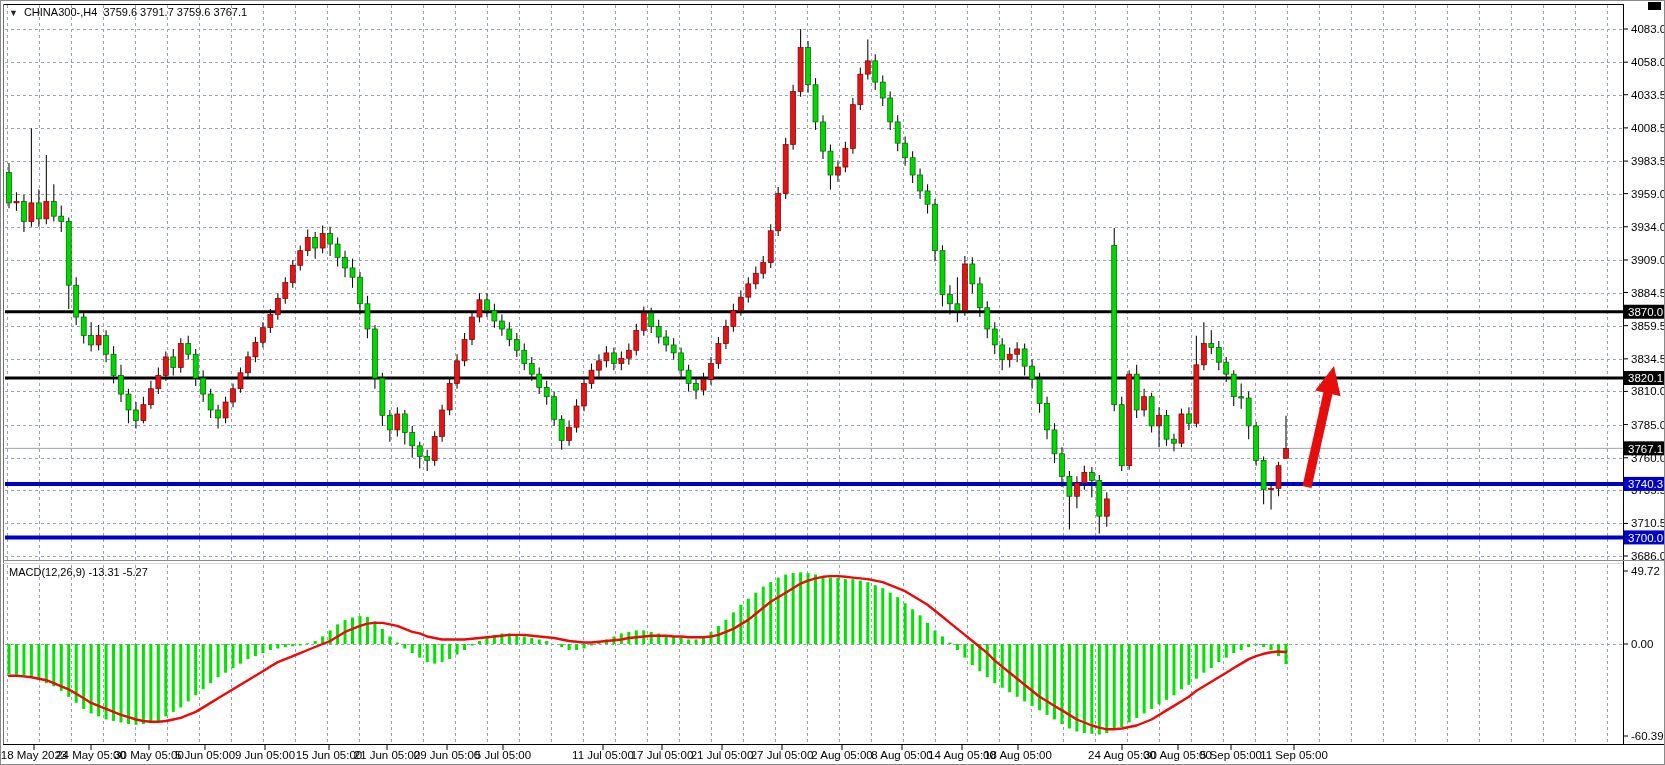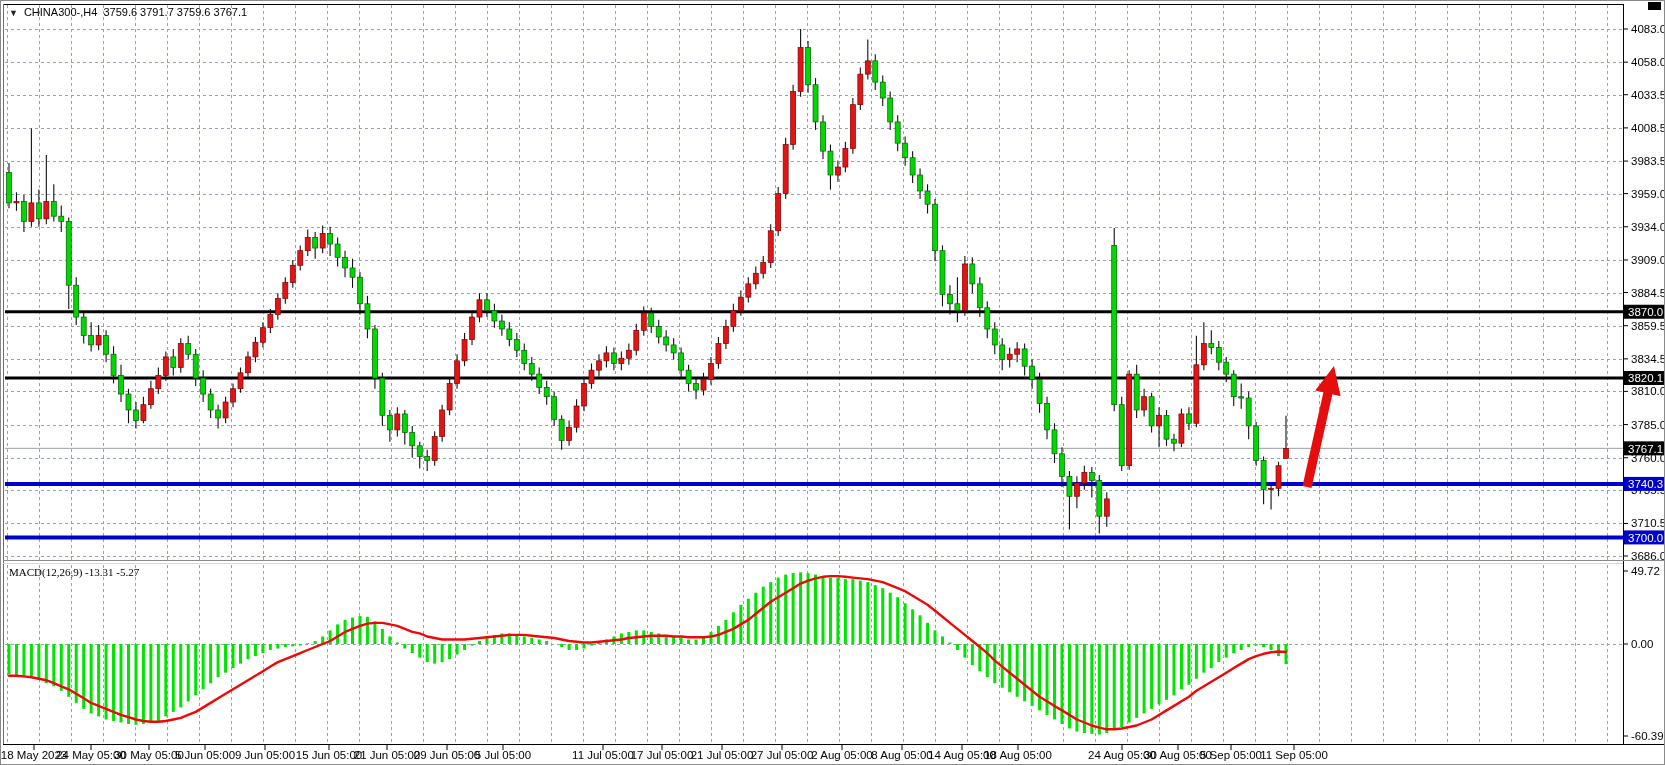--- a/index.html
+++ b/index.html
@@ -3,21 +3,21 @@
 <meta charset="utf-8">
 <style>
   html,body{margin:0;padding:0;background:#f0f0f0;}
   #window{position:relative;width:1665px;height:765px;background:#ffffff;
     font-family:"Liberation Sans","DejaVu Sans",sans-serif;overflow:hidden;
     border:1px solid #8a8a8a;box-sizing:border-box;}
   #chart-svg{position:absolute;left:0;top:0;}
   .overlay{position:absolute;font-size:11px;color:#000;white-space:nowrap;text-align:center;}
   #titlebar{left:8px;top:5px;}
   #titlebar .dd{font-size:9px;margin-right:6px;color:#222;}
-  #macd-label{left:8px;top:565px;font-family:Liberation Serif, serif;}
+  #macd-label{left:8px;top:565px;}
   #corner-box{position:absolute;right:3px;top:1px;width:13px;height:8px;background:#000;}
   text{font-family:"Liberation Sans","DejaVu Sans",sans-serif;}
 </style>
 </head>
 <body>
 
 <div id="window">
   <svg id="chart-svg" width="1665" height="765">
       <g shape-rendering="crispEdges">
         <line x1="6" y1="4" x2="6" y2="558.5" stroke="#96a2b4" stroke-width="1" stroke-dasharray="3 3"></line>

